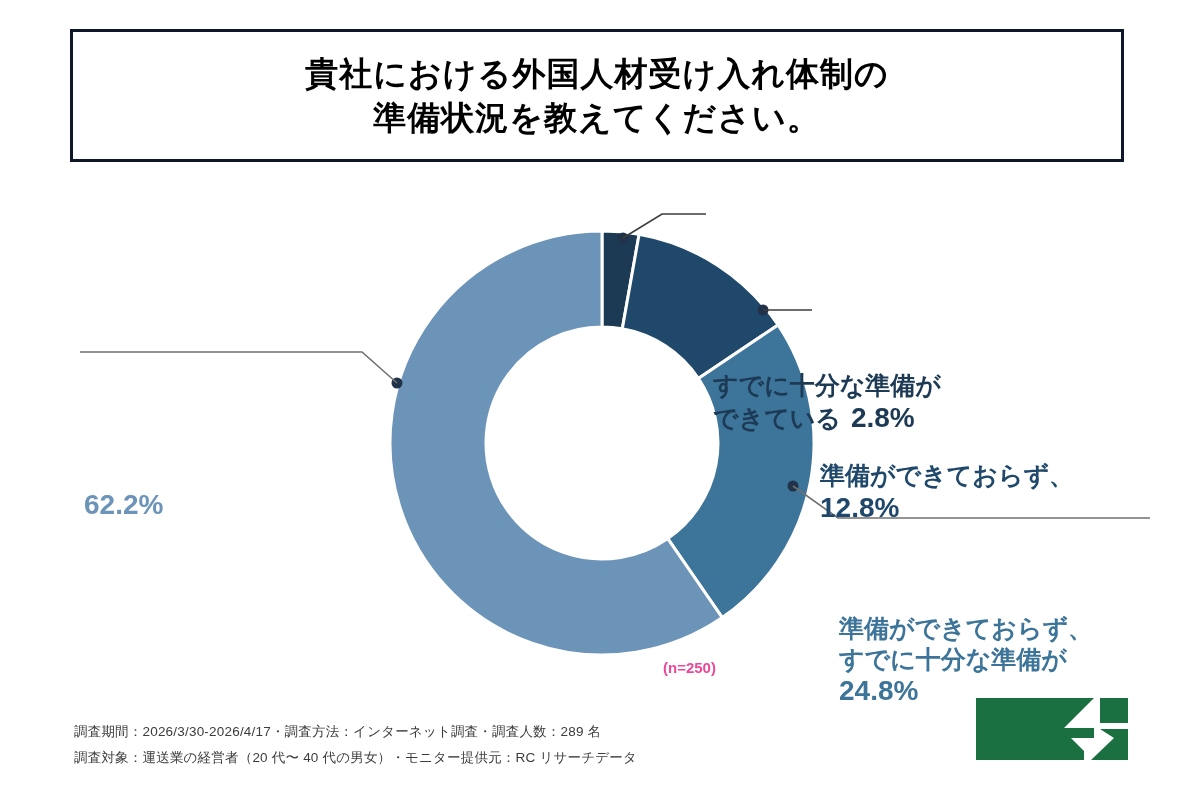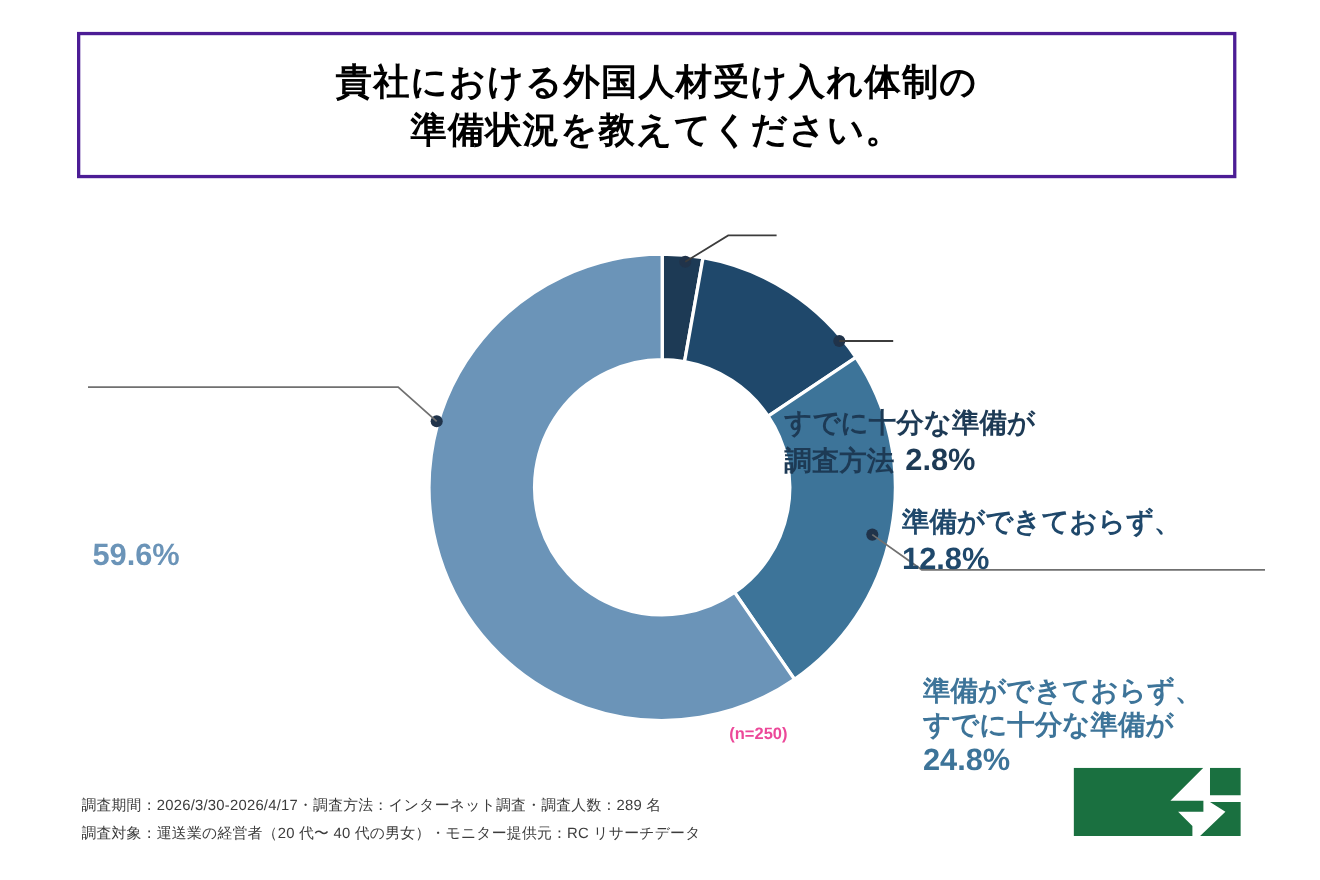--- a/index.html
+++ b/index.html
@@ -15,21 +15,21 @@
     overflow: hidden;
   }
 
   
   #title-box {
     position: absolute;
     left: 70px;
     top: 29px;
     width: 1054px;
     height: 133px;
-    border: 3px solid #4c1d95;
+    border: 3px solid #0f172a;
     box-sizing: border-box;
     display: flex;
     flex-direction: column;
     align-items: center;
     justify-content: center;
     background: #ffffff;
   }
   .title-line {
     font-size: 33px;
     font-weight: bold;
@@ -165,37 +165,37 @@
 
     <g>
       <circle cx="397" cy="213" r="5.5" fill="#20334a"></circle>
       <polyline points="397,213 362,182 80,182" fill="none" stroke="#707070" stroke-width="1.6"></polyline>
     </g>
   </svg>
 
   <div class="callout" id="callout-1">
     <div class="ctext">すでに十分な準備が</div>
     <div>
-      <span class="ctext">調査方法</span><span class="cpct">2.8%</span>
+      <span class="ctext">できている</span><span class="cpct">2.8%</span>
     </div>
   </div>
 
   <div class="callout" id="callout-2">
     <div class="ctext">準備ができておらず、</div>
     <div class="cpct">12.8%</div>
   </div>
 
   <div class="callout" id="callout-3">
     <div class="ctext">準備ができておらず、</div>
     <div class="ctext">すでに十分な準備が</div>
     <div class="cpct">24.8%</div>
   </div>
 
   <div class="callout" id="callout-4">
-    <div class="cpct pct-row">59.6%</div>
+    <div class="cpct pct-row">62.2%</div>
   </div>
 
 </div>
 
 <div id="n-value">(n=250)</div>
 
 <div id="footnotes">
   <div>調査期間：2026/3/30-2026/4/17・調査方法：インターネット調査・調査人数：289 名</div>
   <div>調査対象：運送業の経営者（20 代〜 40 代の男女）・モニター提供元：RC リサーチデータ</div>
 </div>

